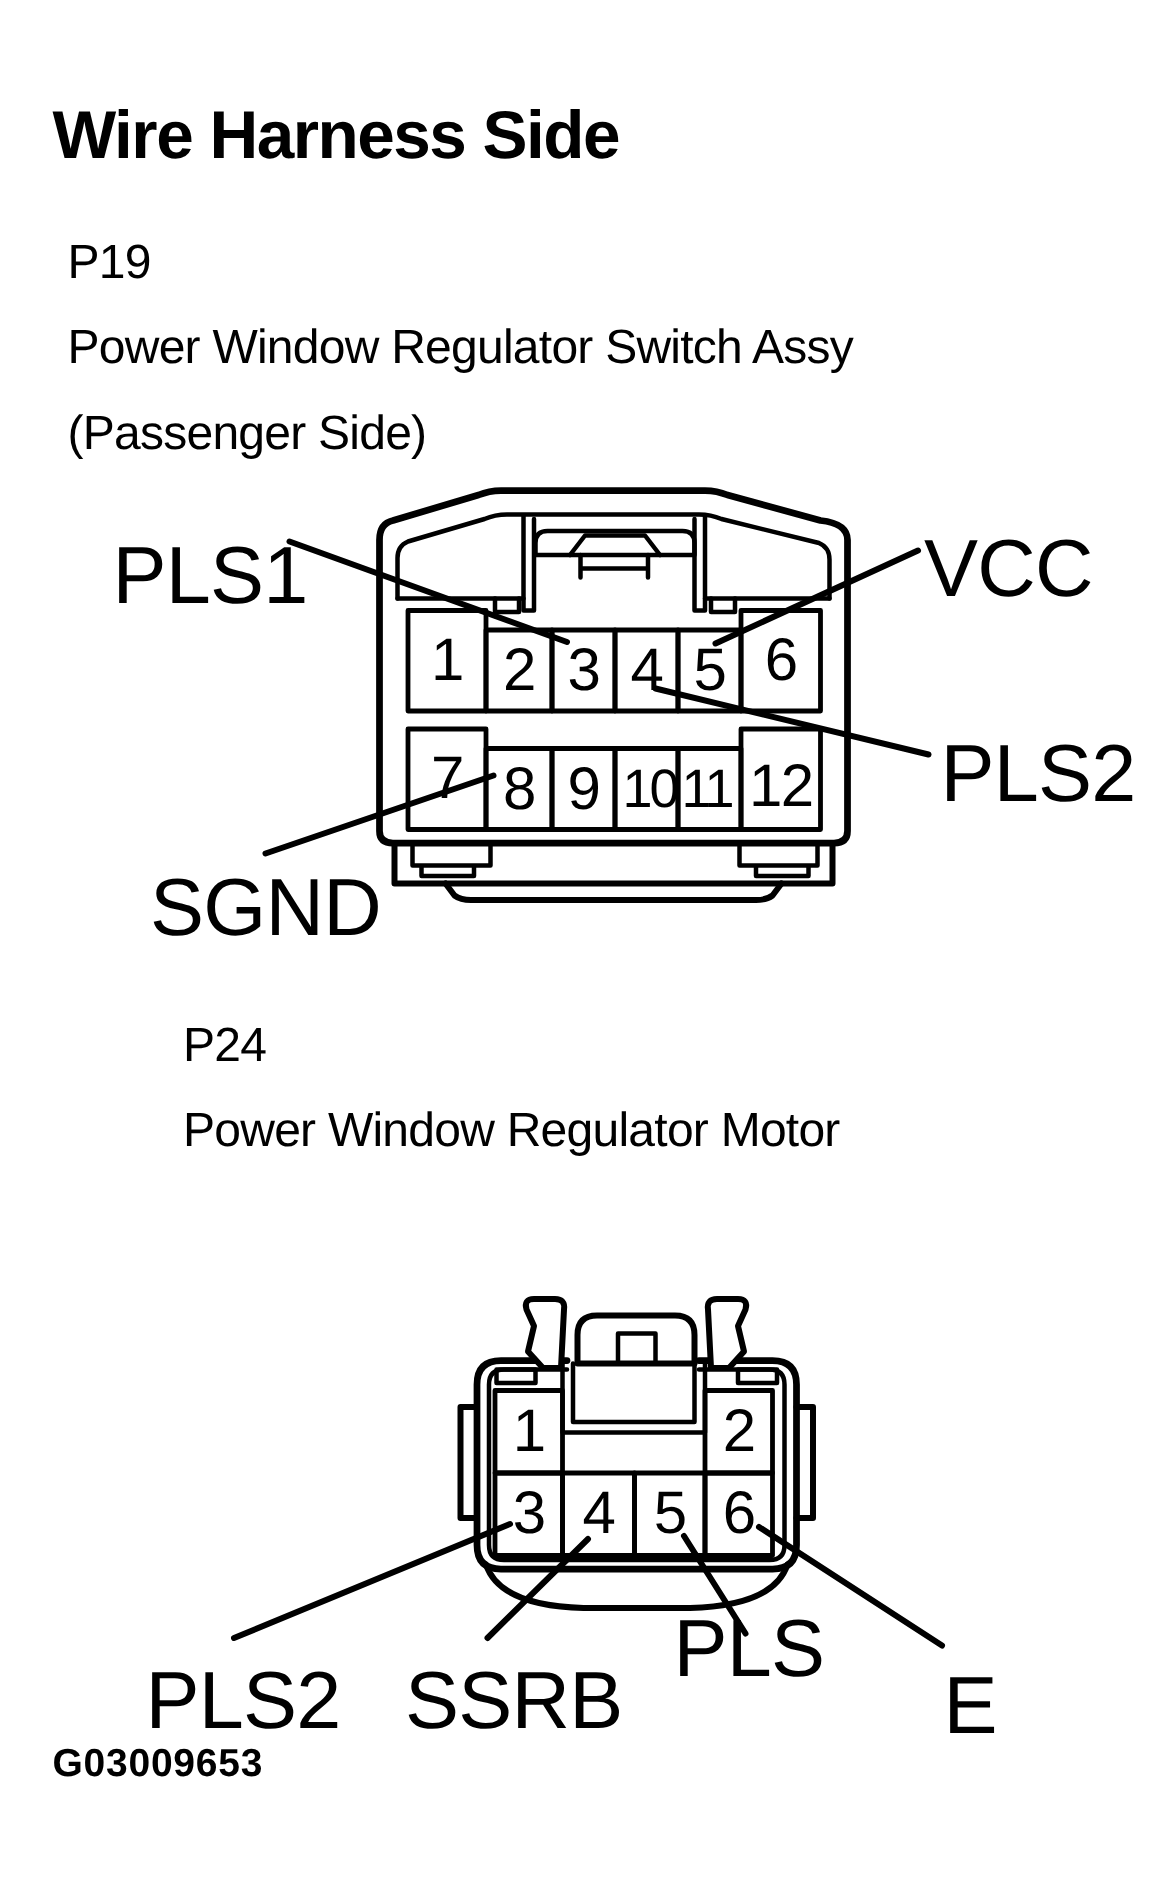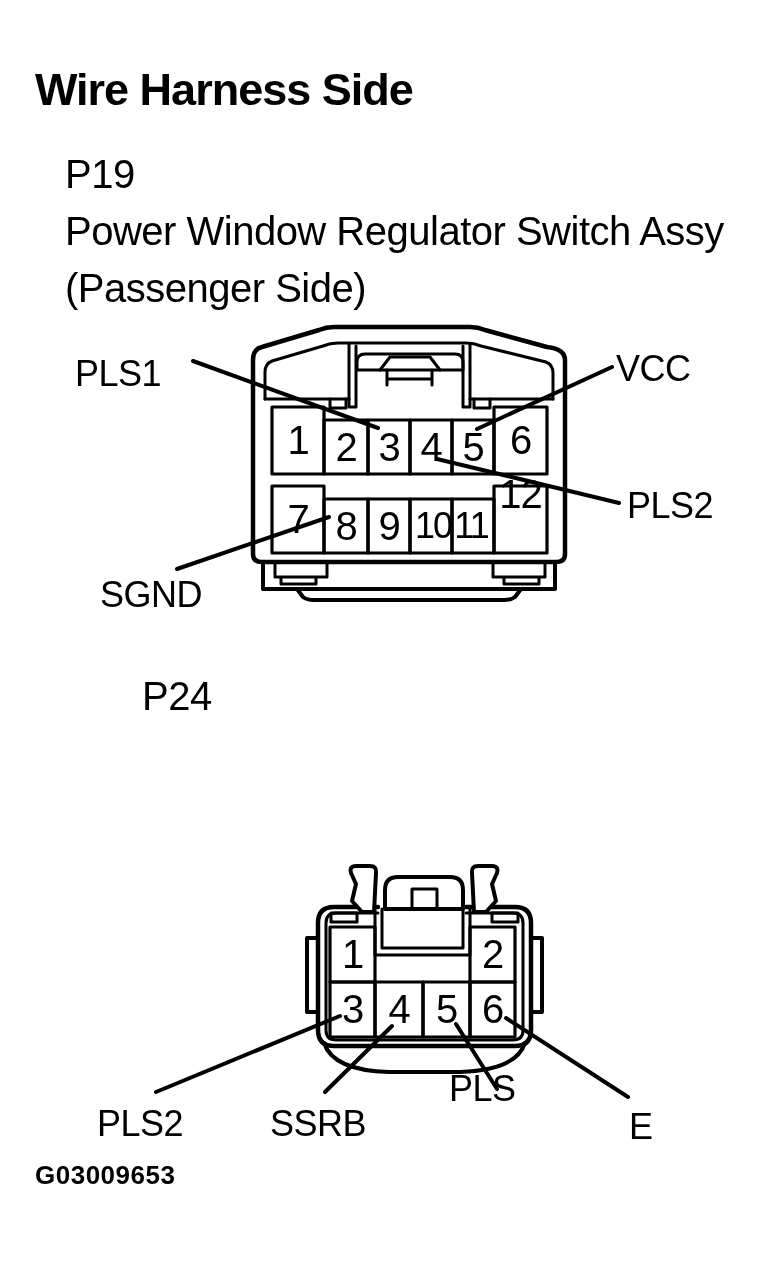--- a/index.html
+++ b/index.html
@@ -11,24 +11,24 @@
     font-family: "Liberation Sans", sans-serif;
     color: #000000;
     overflow: hidden;
   }
   .abs { position: absolute; }
   #title {
     left: 35px; top: 64px;
     font-size: 45px; font-weight: bold; letter-spacing: -1px;
     white-space: nowrap;
   }
-  .conn-caption { font-size: 40px; line-height: 57px; white-space: nowrap; letter-spacing: -0.5px; margin-left: 20px; }
+  .conn-caption { font-size: 32px; line-height: 57px; white-space: nowrap; letter-spacing: -0.5px; }
   #p19-caption { left: 45px; top: 146px; }
   #p24-caption { left: 122px; top: 668px; }
-  .sig-label { font-size: 36px; white-space: nowrap; letter-spacing: -0.5px; }
+  .sig-label { font-size: 54px; white-space: nowrap; letter-spacing: -0.5px; }
   #fig-id {
     left: 35px; top: 1160px;
     font-size: 26px; font-weight: bold; letter-spacing: 0.5px; text-align: center;
   }
   svg#linework { position: absolute; left: 0; top: 0; }
   .pin {
     position: absolute;
     display: flex; align-items: center; justify-content: center;
     font-size: 40px; letter-spacing: -1px;
   }
@@ -127,29 +127,30 @@
   <div class="pin" style="left:324px;top:420px;width:44px;height:54px;">2</div>
   <div class="pin" style="left:368px;top:420px;width:42px;height:54px;">3</div>
   <div class="pin" style="left:410px;top:420px;width:42px;height:54px;">4</div>
   <div class="pin" style="left:452px;top:420px;width:42px;height:54px;">5</div>
   <div class="pin" style="left:494px;top:407px;width:53px;height:67px;">6</div>
   <div class="pin" style="left:272px;top:486px;width:52px;height:67px;">7</div>
   <div class="pin" style="left:324px;top:499px;width:44px;height:54px;">8</div>
   <div class="pin" style="left:368px;top:499px;width:42px;height:54px;">9</div>
   <div class="pin narrow" style="left:410px;top:499px;width:46px;height:54px;">10</div>
   <div class="pin narrow" style="left:452px;top:499px;width:38px;height:54px;">11</div>
-  <div class="pin" style="left:494px;top:464px;width:53px;height:61px;">12</div>
+  <div class="pin" style="left:494px;top:494px;width:53px;height:61px;">12</div>
 
   <div class="abs sig-label" style="left:75px;top:353px;">PLS1</div>
   <div class="abs sig-label" style="left:616px;top:348px;">VCC</div>
   <div class="abs sig-label" style="left:627px;top:485px;">PLS2</div>
   <div class="abs sig-label" style="left:100px;top:574px;">SGND</div>
 
   <div id="p24-caption" class="abs conn-caption">
     <div>P24</div>
+    <div>Power Window Regulator Motor</div>
   </div>
 
   <div class="pin" style="left:330px;top:927px;width:45px;height:55px;">1</div>
   <div class="pin" style="left:470px;top:927px;width:45px;height:55px;">2</div>
   <div class="pin" style="left:330px;top:982px;width:45px;height:55px;">3</div>
   <div class="pin" style="left:375px;top:982px;width:48px;height:55px;">4</div>
   <div class="pin" style="left:423px;top:982px;width:47px;height:55px;">5</div>
   <div class="pin" style="left:470px;top:982px;width:45px;height:55px;">6</div>
 
   <div class="abs sig-label" style="left:97px;top:1103px;">PLS2</div>

